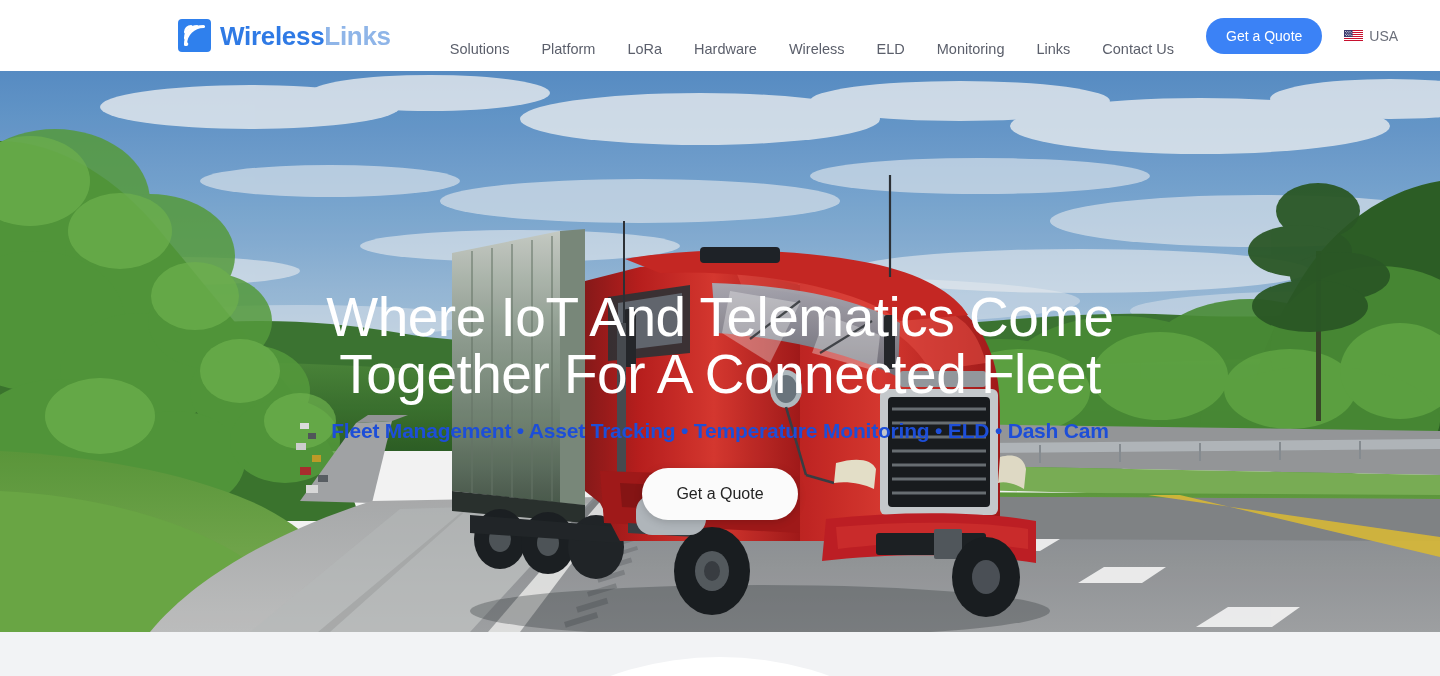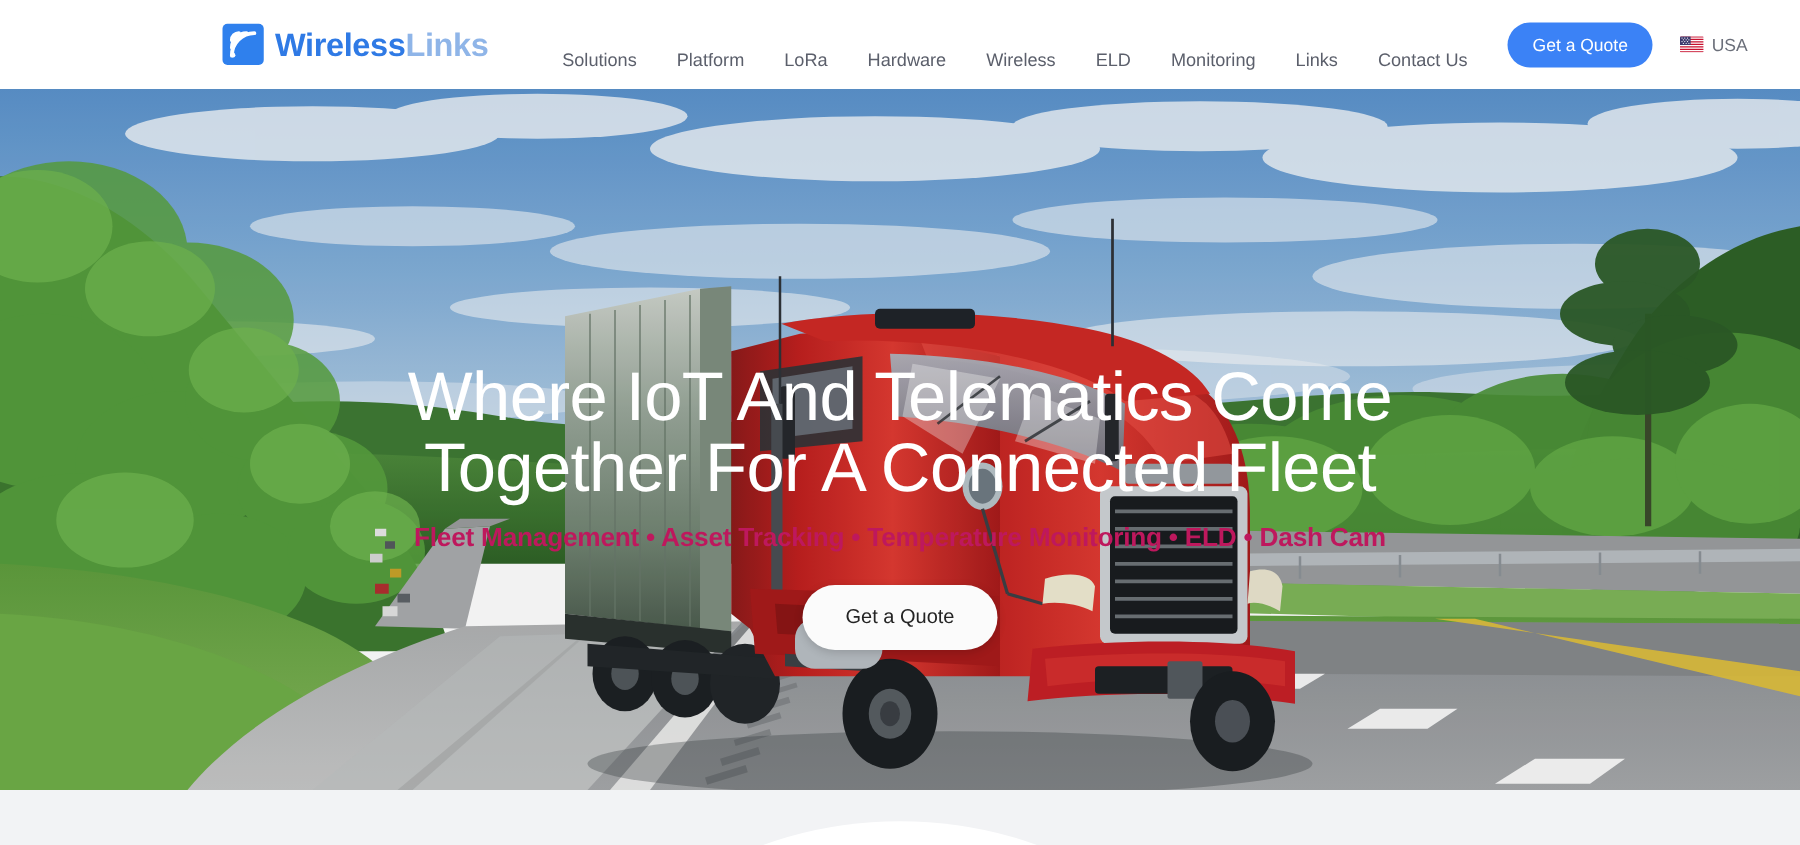--- a/index.html
+++ b/index.html
@@ -111,21 +111,21 @@
     text-align:center;
     color:#ffffff;
     font-size:55px;
     font-weight:300;
     line-height:1.03;
     letter-spacing:-0.5px;
   }
   .hero-sub{
     margin-top:17px;
     text-align:left;
-    color:#be185d;
+    color:#1d4ed8;
     font-size:21px;
     font-weight:bold;
     letter-spacing:-0.2px;
     white-space:nowrap;
   }
   .hero-cta{
     pointer-events:auto;
     margin-top:25px;
     background:#fbfbfb;
     color:#242424;

